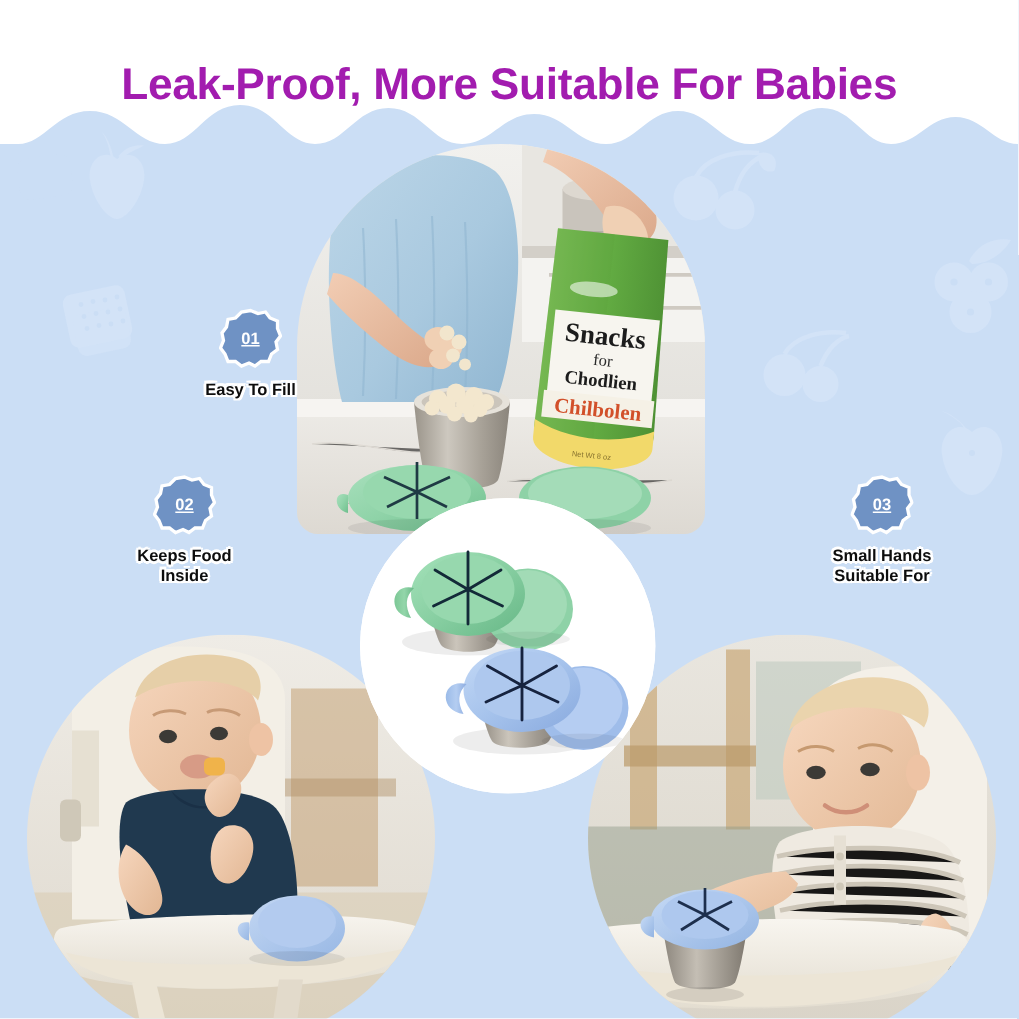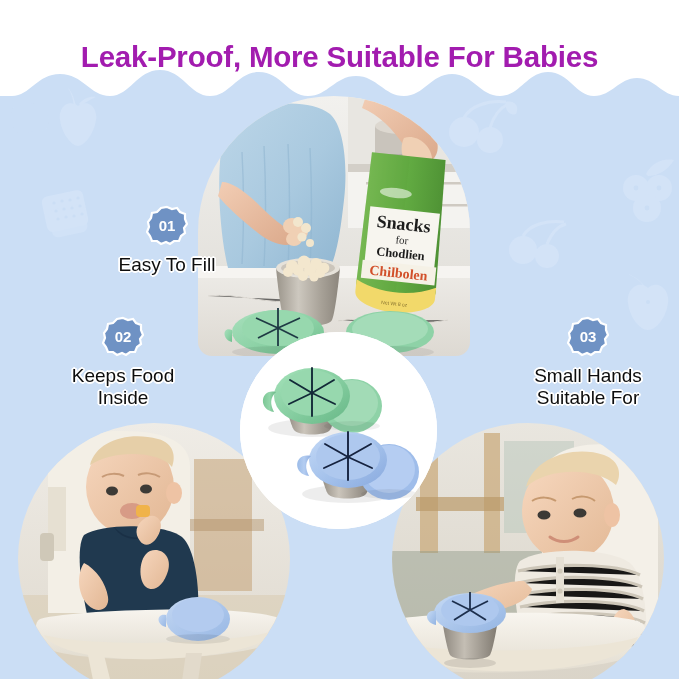--- a/index.html
+++ b/index.html
@@ -117,27 +117,28 @@
     margin: 0 auto 7px auto;
   }
   .badge-num {
     position: absolute;
     left: 0;
     top: 0;
     width: 42px;
     height: 42px;
     line-height: 42px;
     text-align: center;
-    font-size: 15px;
+    font-size: 11px;
     font-weight: bold;
     color: #ffffff;
+    text-decoration: underline;
   }
   .feature-label {
-    font-size: 19px;
-    font-weight: normal;
+    font-size: 11px;
+    font-weight: bold;
     color: #0d0d0d;
     line-height: 1.18;
     text-shadow:
       -1.4px -1.4px 0 #fff,  1.4px -1.4px 0 #fff,
       -1.4px  1.4px 0 #fff,  1.4px  1.4px 0 #fff,
       -1.8px 0 0 #fff, 1.8px 0 0 #fff,
        0 -1.8px 0 #fff, 0 1.8px 0 #fff;
   }
 </style>
 </head>

